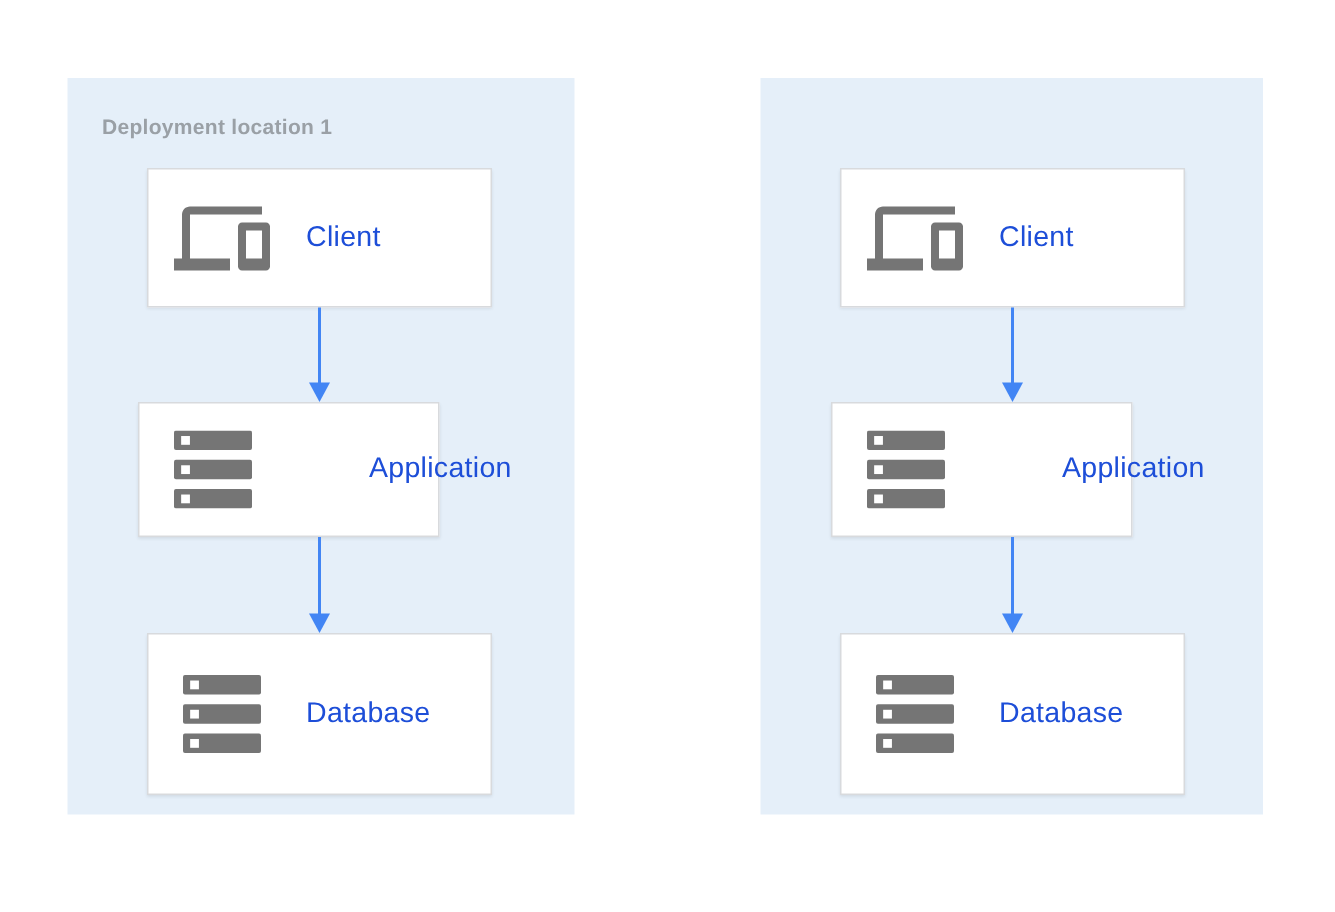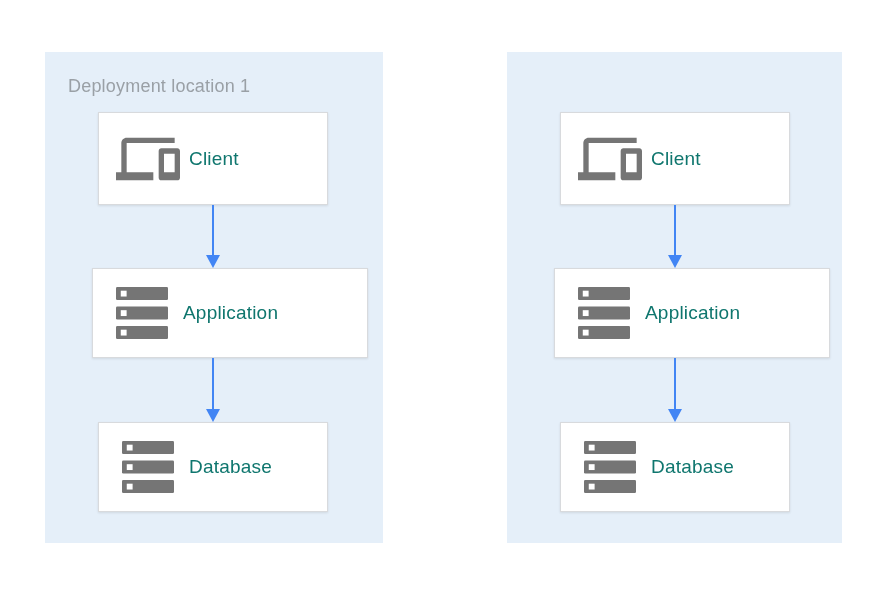--- a/index.html
+++ b/index.html
@@ -17,51 +17,51 @@
     top: 52px;
     height: 491px;
     background: #E5EFF9;
   }
   .panel-1 { left: 45px;  width: 338px; }
   .panel-2 { left: 507px; width: 335px; }
 
   .panel-title {
     position: absolute;
     left: 23px; top: 24px;
-    font-size: 18px;
-    font-weight: 400;
+    font-size: 14px;
+    font-weight: 700;
     color: #9AA0A6;
     letter-spacing: 0.2px;
     white-space: nowrap;
   }
 
   .node {
     position: absolute;
     background: #ffffff;
     border: 1px solid #D8DADD;
     box-shadow: 0 1px 2px rgba(60,64,67,0.12);
     display: flex;
     align-items: center;
     padding-left: 16px;
   }
   .node-client      { left: 53px; top: 60px;  width: 230px; height: 93px; }
-  .node-application { left: 47px; top: 216px; width: 276px; height: 90px; }
-  .node-database    { left: 53px; top: 370px; width: 230px; height: 90px; }
+  .node-application { left: 47px; top: 216px; width: 201px; height: 90px; gap: 48px; }
+  .node-database    { left: 53px; top: 370px; width: 230px; height: 108px; }
 
   .icon-holder {
     width: 66px; height: 62px;
     display: flex;
     align-items: center;
     justify-content: center;
     flex: 0 0 auto;
   }
   .node-label {
-    margin-left: 8px;
+    margin-left: 23px;
     font-size: 19px;
-    color: #0f766e;
+    color: #1d4ed8;
     letter-spacing: 0.2px;
     white-space: nowrap;
     text-align: center;
   }
 
   .arrow {
     position: absolute;
     left: 161px;
     width: 14px;
   }

